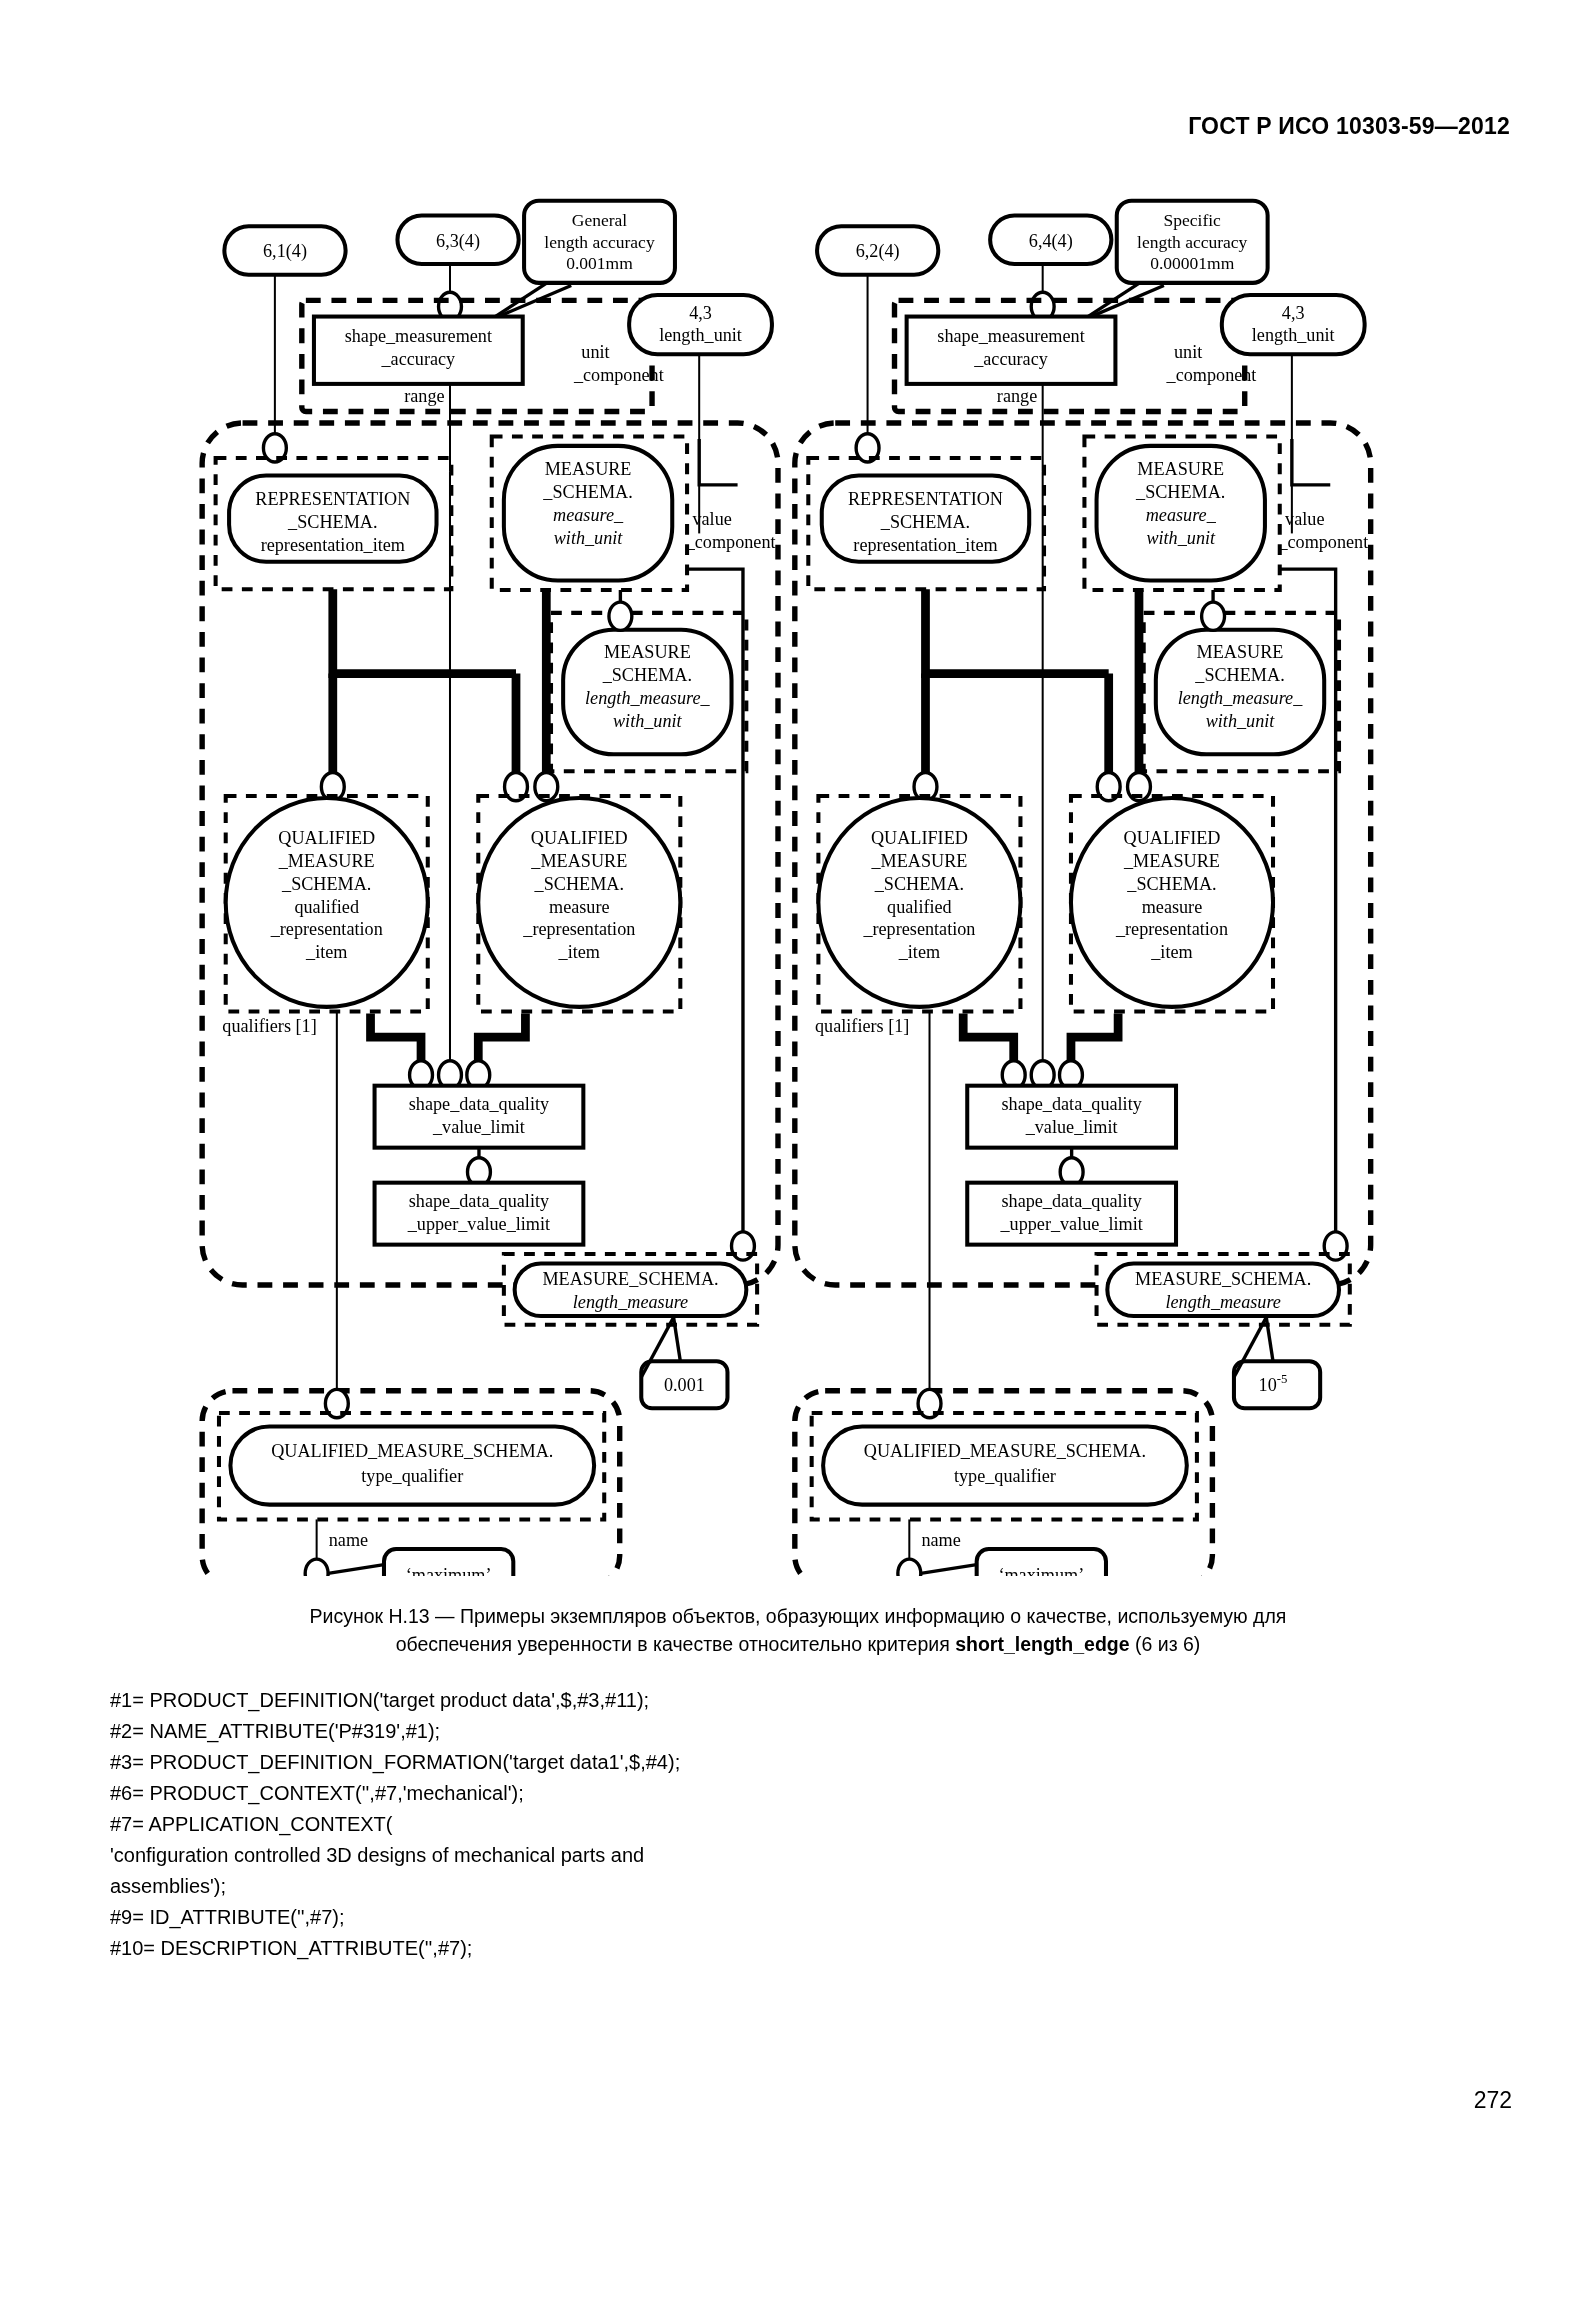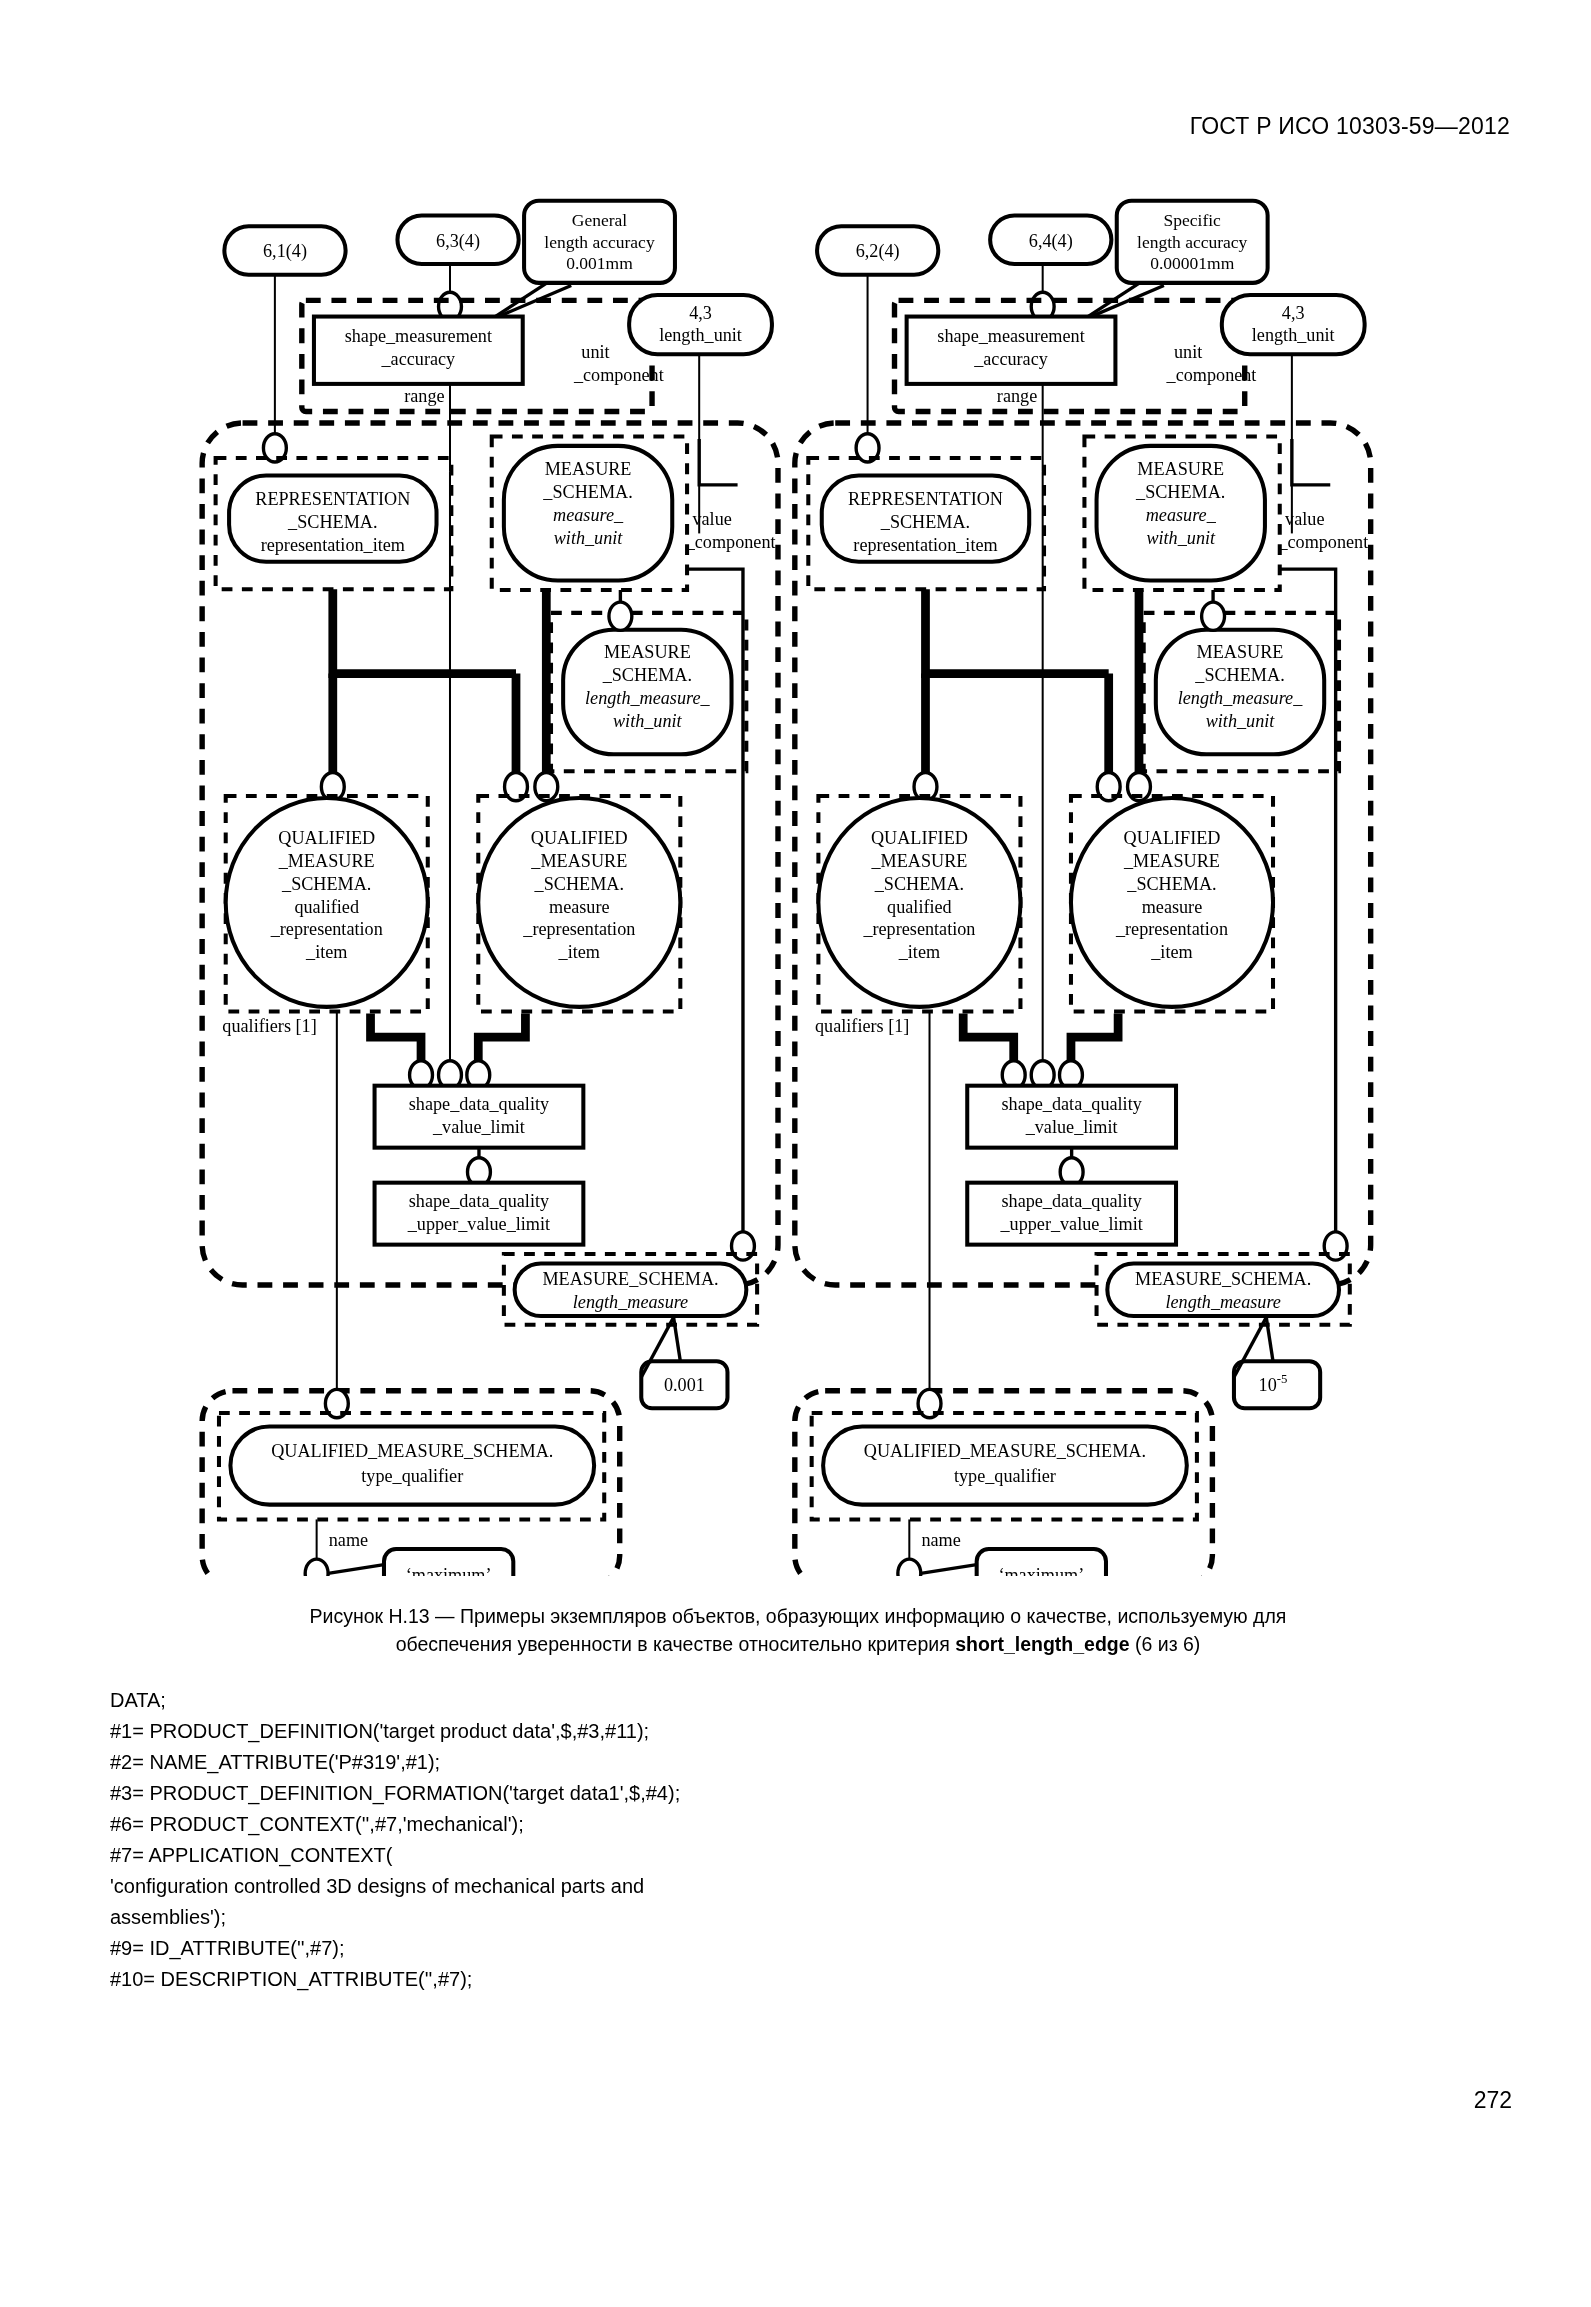--- a/index.html
+++ b/index.html
@@ -5,21 +5,21 @@
   html,body{margin:0;padding:0;}
   body{
     width:1591px;height:2307px;background:#ffffff;
     font-family:"Liberation Serif", serif;
     color:#000; position:relative; overflow:hidden;
   }
   
   #page-header{
     position:absolute; right:81px; top:113px;
     font-family:"Liberation Sans", sans-serif;
-    font-weight:normal; font-size:23px; letter-spacing:0.2px;text-align:right;
+    font-weight:bold; font-size:23px; letter-spacing:0.2px;text-align:right;
   }
   #page-number{
     position:absolute; right:79px; top:2087px;
     font-family:"Liberation Sans", sans-serif;
     font-size:23px;
   }
   
   #figure{
     position:absolute; left:0; top:0; width:1591px; height:1576px;
   }
@@ -404,21 +404,20 @@
 </svg>
 </div>
 
 <div id="caption">
   <div>Рисунок H.13 — Примеры экземпляров объектов, образующих информацию о качестве, используемую для</div>
   <div><span>обеспечения уверенности в качестве относительно критерия </span><b>short_length_edge</b><span> (6 из 6)</span></div>
 </div>
 
 <div id="body-text">
   <div id="code-list">
-    <div class="code-line">DATA;</div>
     <div class="code-line">#1= PRODUCT_DEFINITION('target product data',$,#3,#11);</div>
     <div class="code-line">#2= NAME_ATTRIBUTE('P#319',#1);</div>
     <div class="code-line">#3= PRODUCT_DEFINITION_FORMATION('target data1',$,#4);</div>
     <div class="code-line">#6= PRODUCT_CONTEXT('',#7,'mechanical');</div>
     <div class="code-line">#7= APPLICATION_CONTEXT(</div>
     <div class="code-line">'configuration controlled 3D designs of mechanical parts and</div>
     <div class="code-line">assemblies');</div>
     <div class="code-line">#9= ID_ATTRIBUTE('',#7);</div>
     <div class="code-line">#10= DESCRIPTION_ATTRIBUTE('',#7);</div>
   </div>

